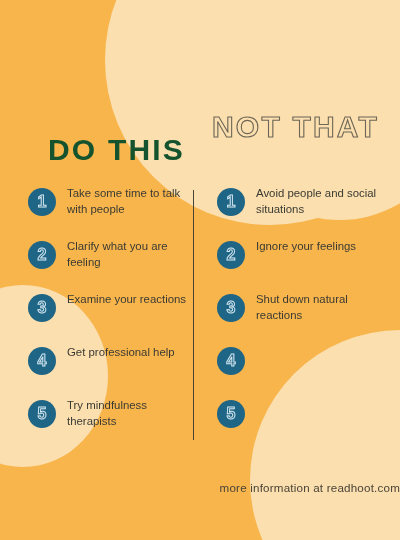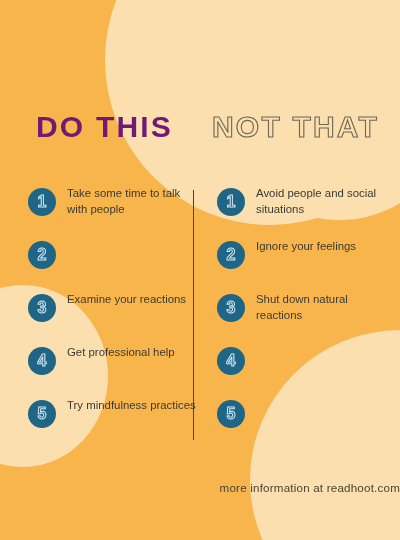--- a/index.html
+++ b/index.html
@@ -45,21 +45,21 @@
   }
   .heading {
     position:absolute; top:0;
     font-size:30px;
     font-weight:bold;
     letter-spacing:2.2px;
     line-height:46px;
     white-space:nowrap;
     font-family:"Liberation Sans", sans-serif;
   }
-  #heading-do   { left:36px; color:#701a75; }
+  #heading-do   { left:48px; color:#14532d;margin-top:23px; }
   #heading-not  {
     left:212px;
     color:transparent;
     -webkit-text-stroke:1.1px #6E6656;
     text-shadow:none;
   }
 
   
   #columns {
     position:absolute; left:0; top:186px;
@@ -153,38 +153,39 @@
       <div class="item">
         <div class="badge">
           <span class="badge-num">1</span>
         </div>
         <div class="item-text">Take some time to talk with people</div>
       </div>
       <div class="item">
         <div class="badge">
           <span class="badge-num">2</span>
         </div>
+        <div class="item-text">Clarify what you are feeling</div>
       </div>
       <div class="item">
         <div class="badge">
           <span class="badge-num">3</span>
         </div>
         <div class="item-text">Examine your reactions</div>
       </div>
       <div class="item">
         <div class="badge">
           <span class="badge-num">4</span>
         </div>
         <div class="item-text">Get professional help</div>
       </div>
       <div class="item">
         <div class="badge">
           <span class="badge-num">5</span>
         </div>
-        <div class="item-text">Try mindfulness practices</div>
+        <div class="item-text">Try mindfulness therapists</div>
       </div>
     </div>
 
     <div class="column" id="column-not">
       <div class="item">
         <div class="badge">
           <span class="badge-num">1</span>
         </div>
         <div class="item-text">Avoid people and social situations</div>
       </div>

